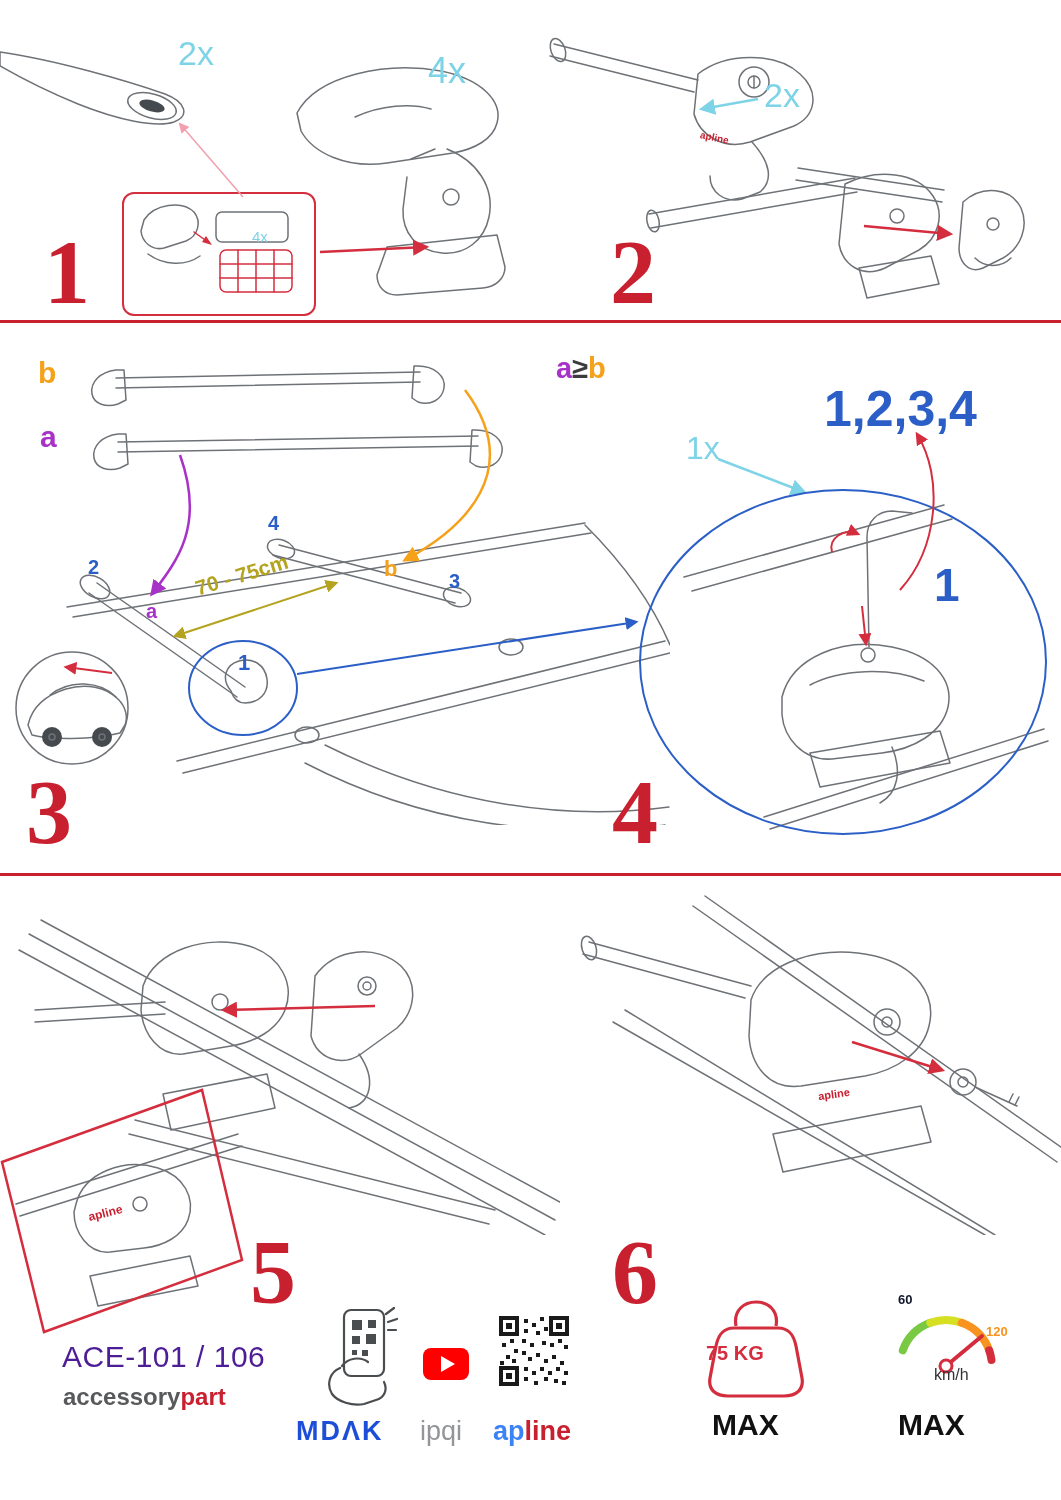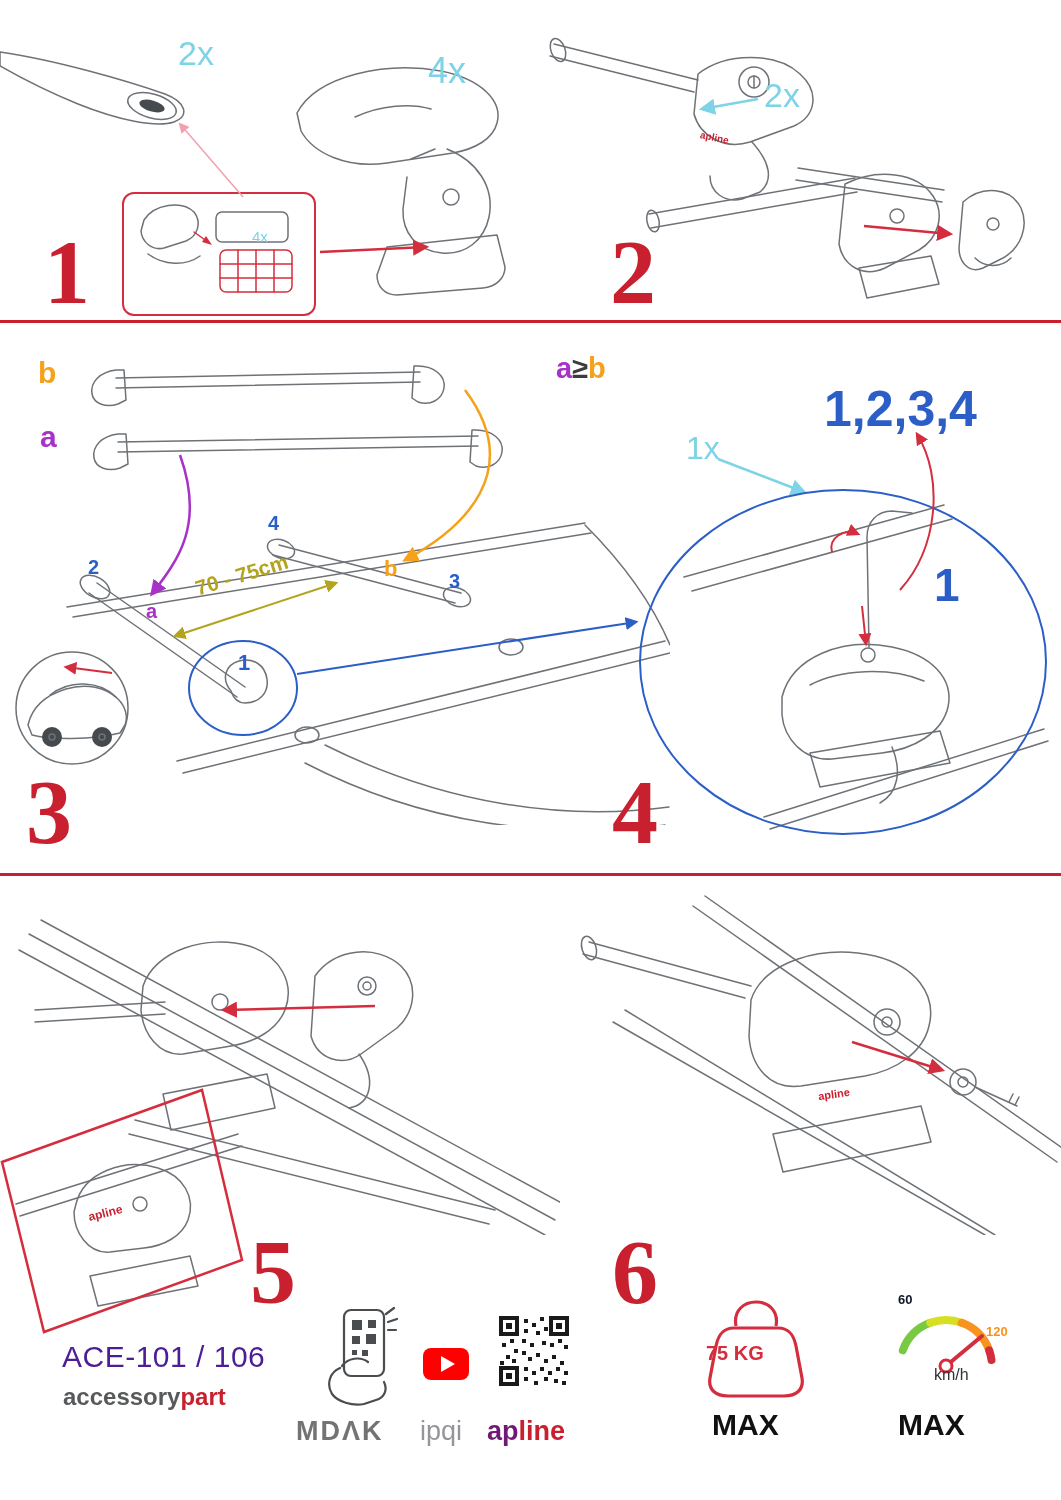--- a/index.html
+++ b/index.html
@@ -295,21 +295,21 @@
     </g>
     <g fill="#4a4d50">
       <rect x="34" y="14" width="10" height="10"></rect>
         <rect x="50" y="14" width="8" height="8"></rect>
       <rect x="34" y="30" width="8" height="8"></rect>
         <rect x="48" y="28" width="10" height="10"></rect>
       <rect x="44" y="44" width="6" height="6"></rect>
         <rect x="34" y="44" width="5" height="5"></rect>
     </g>
   </svg>
-  <div class="abs" style="left:296px;top:1416px;font-size:27px;font-weight:700;color:#737373;letter-spacing:2px;">MDΛK</div>
+  <div class="abs" style="left:296px;top:1416px;font-size:27px;font-weight:700;color:#1d4ed8;letter-spacing:2px;">MDΛK</div>
 
   <svg class="abs" style="left:422px;top:1347px;" width="48" height="34" viewBox="0 0 48 34">
     <rect x="1" y="1" width="46" height="32" rx="8" fill="#f00"></rect>
     <polygon points="19,9 33,17 19,25" fill="#fff"></polygon>
   </svg>
   <div class="abs" style="left:420px;top:1416px;font-size:27px;font-weight:500;color:#939598;">ipqi</div>
 
   <svg class="abs" style="left:498px;top:1315px;" width="72" height="72" viewBox="0 0 72 72">
     <g fill="none" stroke="#1a1a1a" stroke-width="4">
       <rect x="3" y="3" width="16" height="16"></rect>
@@ -351,21 +351,21 @@
         <rect x="58" y="52" width="4" height="4"></rect>
         <rect x="66" y="56" width="4" height="4"></rect>
       <rect x="26" y="62" width="4" height="4"></rect>
         <rect x="36" y="66" width="4" height="4"></rect>
         <rect x="46" y="62" width="4" height="4"></rect>
       <rect x="56" y="64" width="4" height="4"></rect>
         <rect x="64" y="66" width="4" height="4"></rect>
     </g>
   </svg>
   <div class="abs" style="left:487px;top:1416px;font-size:27px;font-weight:700;">
-    <span style="color:#701a75;">ap</span><span style="color:#c8202f;">line</span>
+    <span style="color:#3b82f6;margin-left:6px;">ap</span><span style="color:#c8202f;">line</span>
   </div>
 
   <svg class="abs" style="left:700px;top:1282px;" width="112" height="118" viewBox="0 0 112 118">
     <g fill="none" stroke="#d42e3e" stroke-width="3.2" stroke-linejoin="round">
       <path d="M36,44 C30,12 82,12 76,44"></path>
       <path d="M34,46 L78,46 C90,46 94,54 96,64 L102,96 C104,108 96,114 84,114 L28,114 C16,114 8,108 10,96 L16,64 C18,54 22,46 34,46 Z"></path>
     </g>
   </svg>
   <div class="abs" style="left:706px;top:1342px;width:100px;text-align:left;font-size:20px;font-weight:700;color:#d42e3e;z-index:7;">75 KG</div>
   <div class="abs footer-max" style="left:712px;top:1408px;width:90px;">MAX</div>

